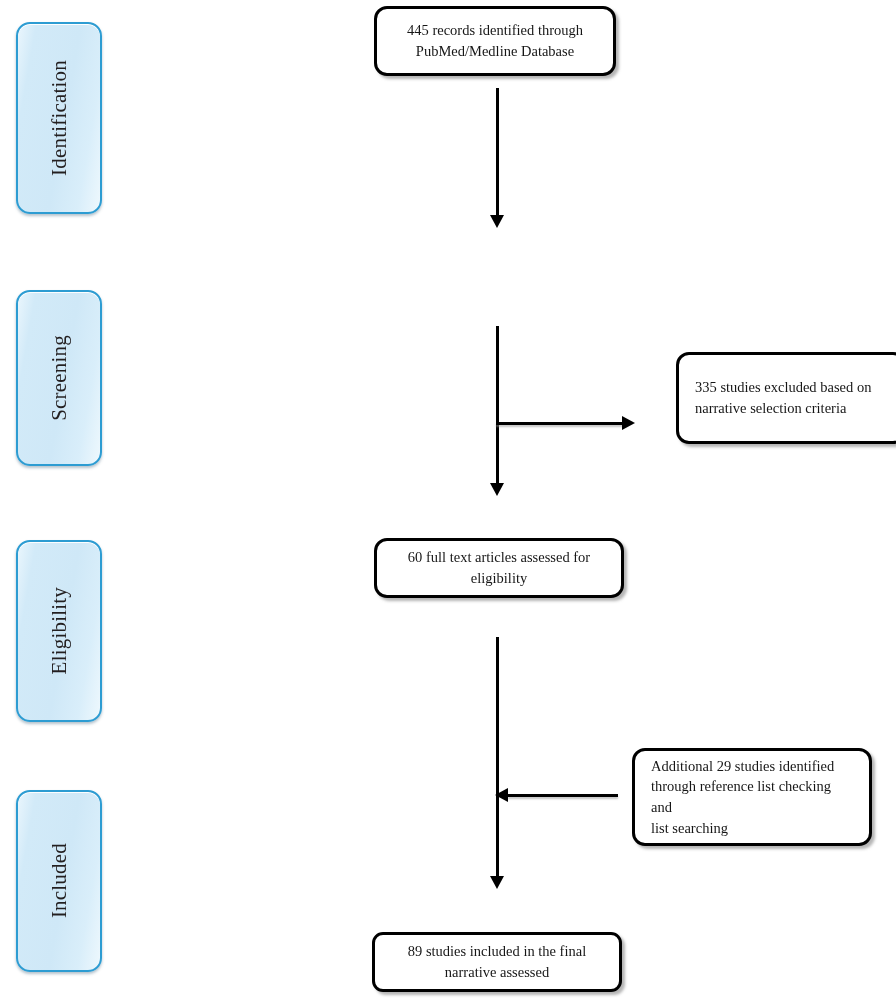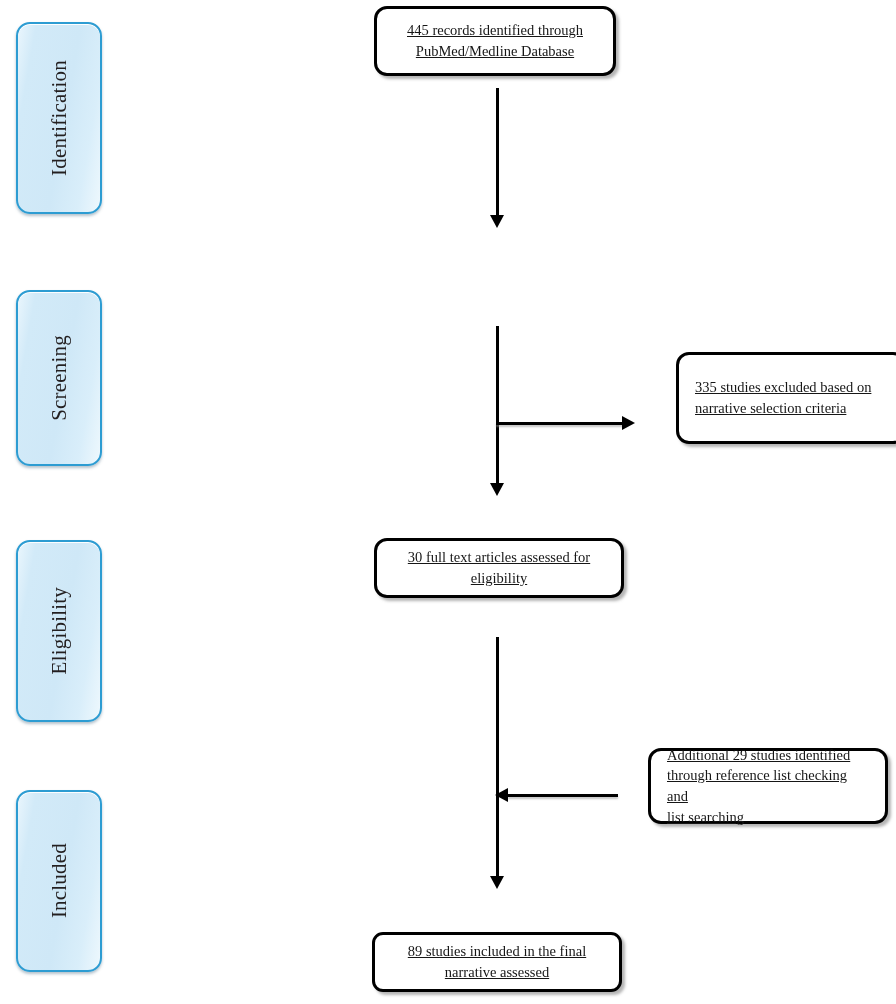--- a/index.html
+++ b/index.html
@@ -56,21 +56,20 @@
     box-shadow: 3px 3px 3px rgba(120,120,120,0.55);
     display: flex;
     align-items: center;
     padding: 6px 16px;
   }
   .flow-text {
     width: 100%;
     font-size: 14.5px;
     line-height: 1.42;
     color: #161616;
-    text-decoration: underline;
   }
   .align-center .flow-text { text-align: center; }
   .align-left   .flow-text { text-align: left; }
 
   
   .vline {
     position: absolute;
     width: 3px;
     background: #000000;
   }
@@ -136,26 +135,26 @@
 
   <div class="flow-box align-left" style="left:676px; top:352px; width:230px; height:92px;">
     <div class="flow-text">
       <span>335 studies excluded based on</span><br>
       <span>narrative selection criteria</span>
     </div>
   </div>
 
   <div class="flow-box align-center" style="left:374px; top:538px; width:250px; height:60px;">
     <div class="flow-text">
-      <span>30 full text articles assessed for</span><br>
+      <span>60 full text articles assessed for</span><br>
       <span>eligibility</span>
     </div>
   </div>
 
-  <div class="flow-box align-left" style="left:648px; top:748px; width:240px; height:76px;">
+  <div class="flow-box align-left" style="left:632px; top:748px; width:240px; height:98px;">
     <div class="flow-text">
       <span>Additional 29 studies identified</span><br>
       <span>through reference list checking and</span><br>
       <span>list searching</span>
     </div>
   </div>
 
   <div class="flow-box align-center" style="left:372px; top:932px; width:250px; height:60px;border-radius:11px;">
     <div class="flow-text">
       <span>89 studies included in the final</span><br>

